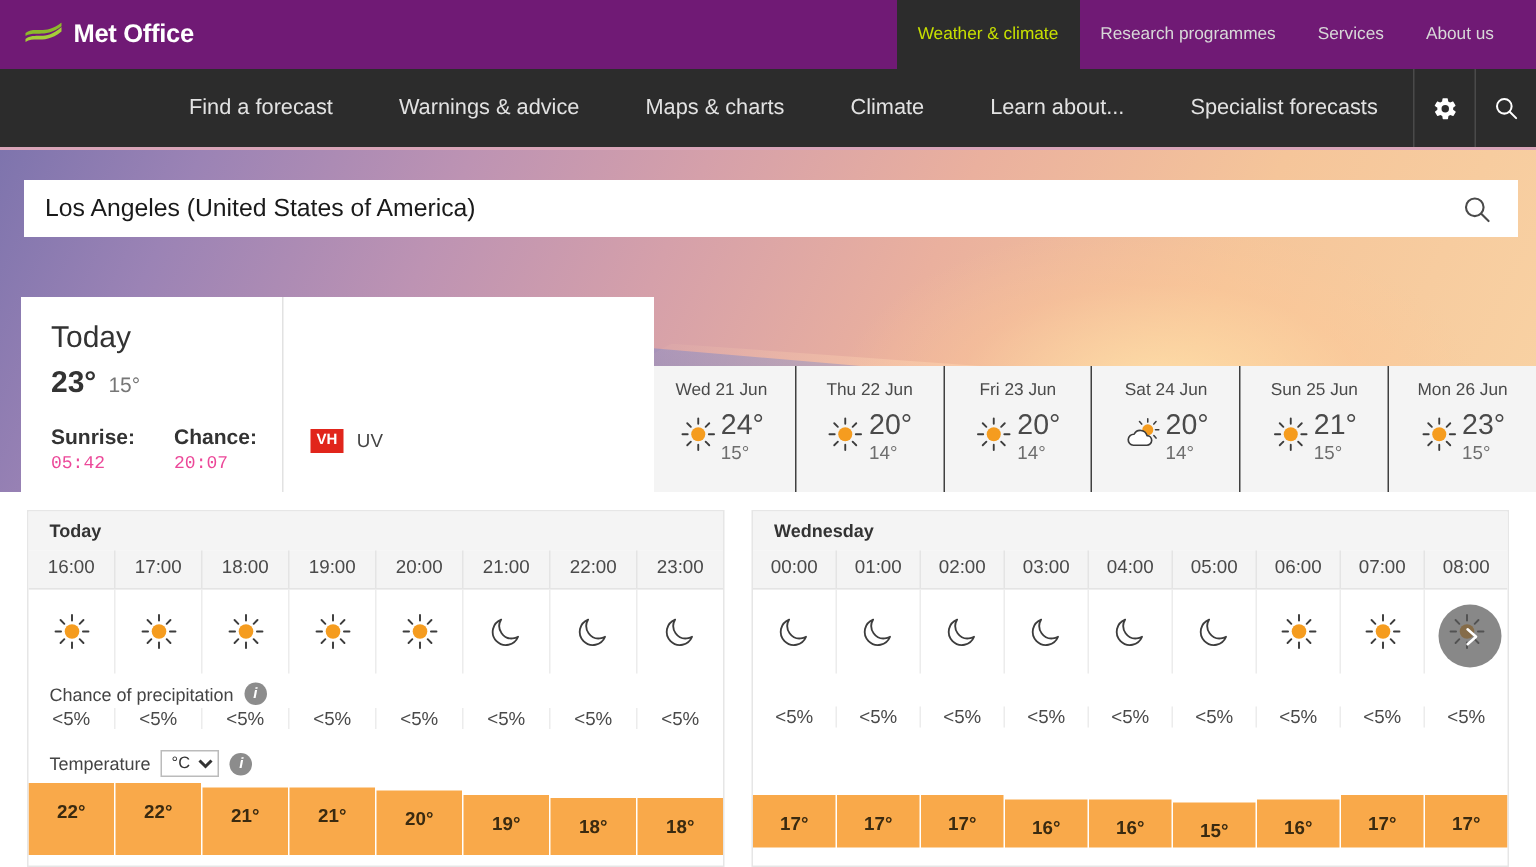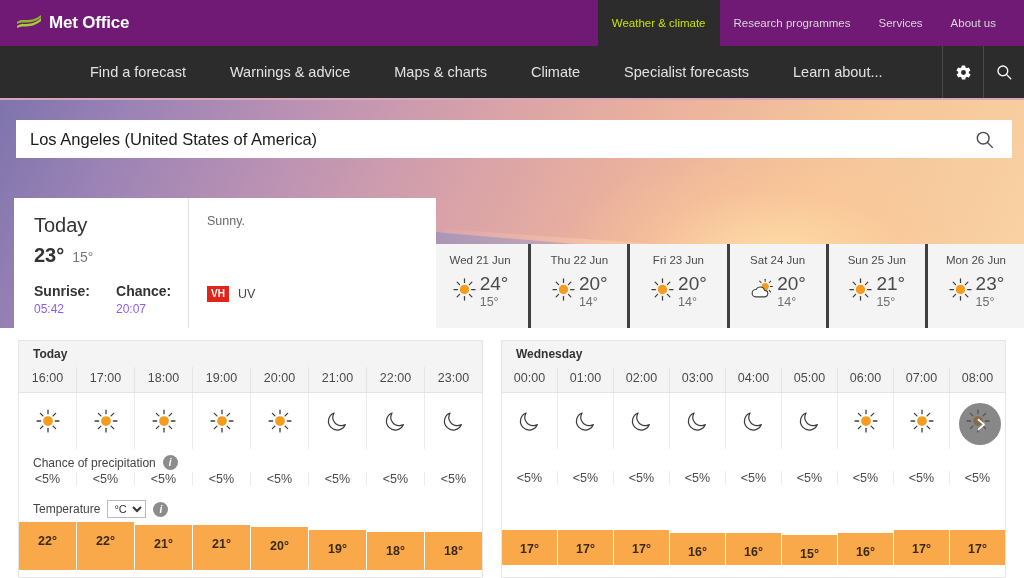--- a/index.html
+++ b/index.html
@@ -50,21 +50,21 @@
   
   .main-nav {
     height: 54px;
     background: #2c2c2c;
     display: flex;
     align-items: stretch;
     border-bottom: 2px solid #d9a5b8;
   }
   .nav-items {
     display: flex; align-items: stretch;
-    padding-left: 68px;
+    padding-left: 104px;
   }
   .nav-item {
     display: flex; align-items: center;
     padding: 0 22px;
     font-size: 14.5px;
     color: #e2e2e2;
     white-space: nowrap;
     cursor: pointer;
   }
   .nav-tools {
@@ -175,21 +175,21 @@
     margin-bottom: 7px;
   }
   .today-temps {
     display: flex; align-items: baseline; gap: 8px;
     margin-bottom: 16px;
   }
   .temp-max { font-size: 20px; color: #333; font-weight: bold; }
   .temp-min { font-size: 14px; color: #767676; }
   .sun-times { display: flex; gap: 26px; }
   .sun-col-label { font-size: 14px; color: #333; font-weight: bold; margin-bottom: 3px; }
-  .sun-col-val { font-size: 12px; color: #8b5cf6; }
+  .sun-col-val { font-size: 12px; color: #ec4899; font-family: Liberation Mono, monospace; }
   .today-right {
     flex: 1;
     padding: 16px 0 0 18px;
     position: relative;
   }
   .summary-text { font-size: 12.5px; color: #6a6a6a; }
   .uv-row {
     position: absolute;
     left: 18px; bottom: 26px;
     display: flex; align-items: center; gap: 9px;
@@ -207,21 +207,21 @@
   .day-strip {
     position: absolute;
     left: 432px; bottom: 0;
     width: 592px; height: 84px;
     background: #f4f4f4;
     display: flex;
     z-index: 4;
   }
   .day-cell {
     flex: 1;
-    border-right: 3px solid #404040;
+    border-right: 1px solid #404040;
     padding-top: 10px;
     display: flex; flex-direction: column; align-items: center;
   }
   .day-cell:last-child { border-right: none; }
   .day-name { font-size: 11.5px; color: #4a4a4a; margin-bottom: 8px; }
   .day-body { display: flex; align-items: center; gap: 3px; }
   .day-temps { display: flex; flex-direction: column; align-items: flex-start; }
   .day-max { font-size: 19px; color: #4a4a4a; line-height: 1.0; }
   .day-min { font-size: 12.5px; color: #6e6e6e; margin-top: 2px; }
 
@@ -355,22 +355,22 @@
     <div class="util-spacer"></div>
   </div>
 </div>
 
 <div class="main-nav">
   <div class="nav-items">
     <div class="nav-item">Find a forecast</div>
     <div class="nav-item">Warnings &amp; advice</div>
     <div class="nav-item">Maps &amp; charts</div>
     <div class="nav-item">Climate</div>
+    <div class="nav-item">Learn about...</div>
     <div class="nav-item">Specialist forecasts</div>
-    <div class="nav-item">Learn about...</div>
   </div>
   <div class="nav-tools">
     <div class="nav-tool">
       <svg width="17" height="17" viewBox="0 0 24 24">
         <path fill="#ffffff" d="M19.4 13a7.8 7.8 0 000-2l2.1-1.6a.5.5 0 00.1-.6l-2-3.5a.5.5 0 00-.6-.2l-2.5 1a7.6 7.6 0 00-1.7-1l-.4-2.6a.5.5 0 00-.5-.4h-4a.5.5 0 00-.5.4l-.4 2.6c-.6.2-1.2.6-1.7 1l-2.5-1a.5.5 0 00-.6.2l-2 3.5a.5.5 0 00.1.6L4.6 11a7.8 7.8 0 000 2l-2.1 1.6a.5.5 0 00-.1.6l2 3.5c.1.2.4.3.6.2l2.5-1c.5.4 1.1.8 1.7 1l.4 2.6c0 .3.2.4.5.4h4c.3 0 .5-.1.5-.4l.4-2.6c.6-.2 1.2-.6 1.7-1l2.5 1c.2.1.5 0 .6-.2l2-3.5a.5.5 0 00-.1-.6zM12 15.5A3.5 3.5 0 1115.5 12 3.5 3.5 0 0112 15.5z"></path>
       </svg>
     </div>
     <div class="nav-tool">
       <svg width="18" height="18" viewBox="0 0 24 24">
         <circle cx="10.5" cy="10.5" r="6.5" fill="none" stroke="#ffffff" stroke-width="1.8"></circle>
@@ -410,21 +410,20 @@
           <div class="sun-col-label">Sunrise:</div>
           <div class="sun-col-val">05:42</div>
         </div>
         <div>
           <div class="sun-col-label">Chance:</div>
           <div class="sun-col-val">20:07</div>
         </div>
       </div>
     </div>
     <div class="today-right">
-      <div class="summary-text">Sunny.</div>
       <div class="uv-row">
         <span class="uv-badge">VH</span>
         <span class="uv-label">UV</span>
       </div>
     </div>
   </div>
 
   <div class="day-strip" id="day-strip">
       <div class="day-cell">
         <div class="day-name">Wed 21 Jun</div>

